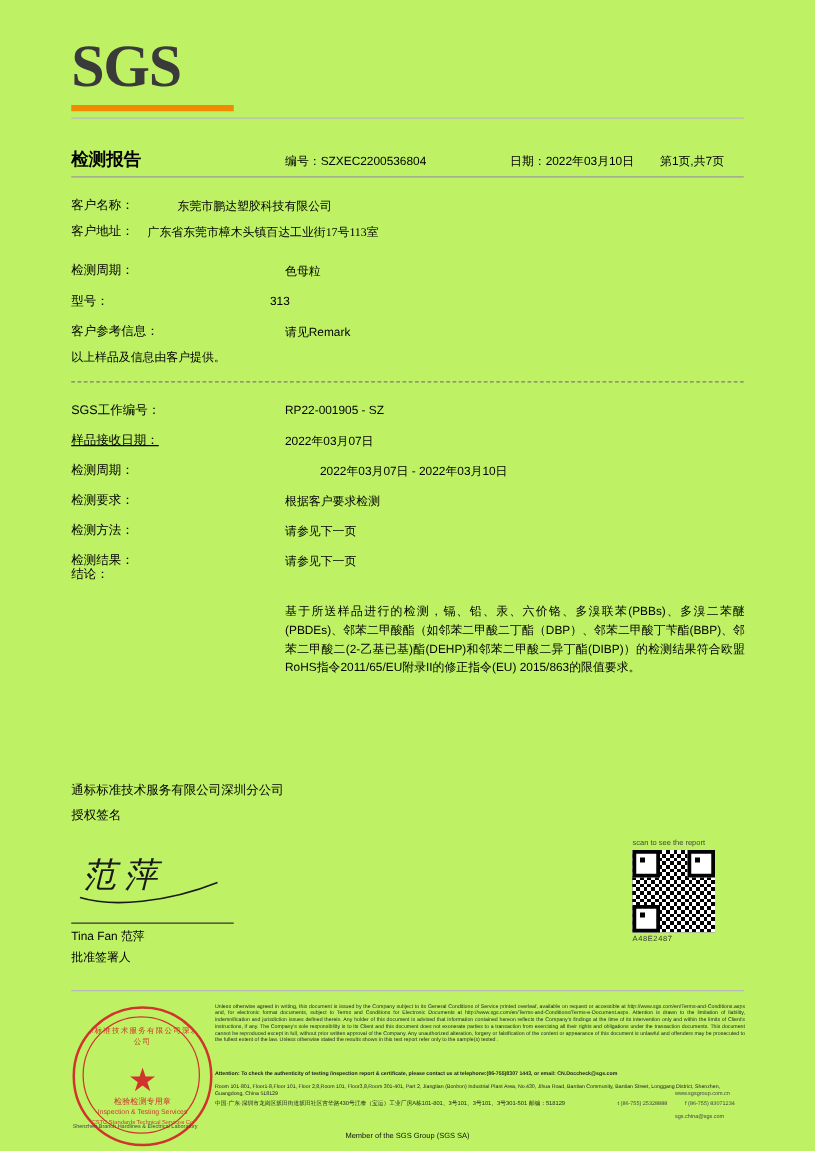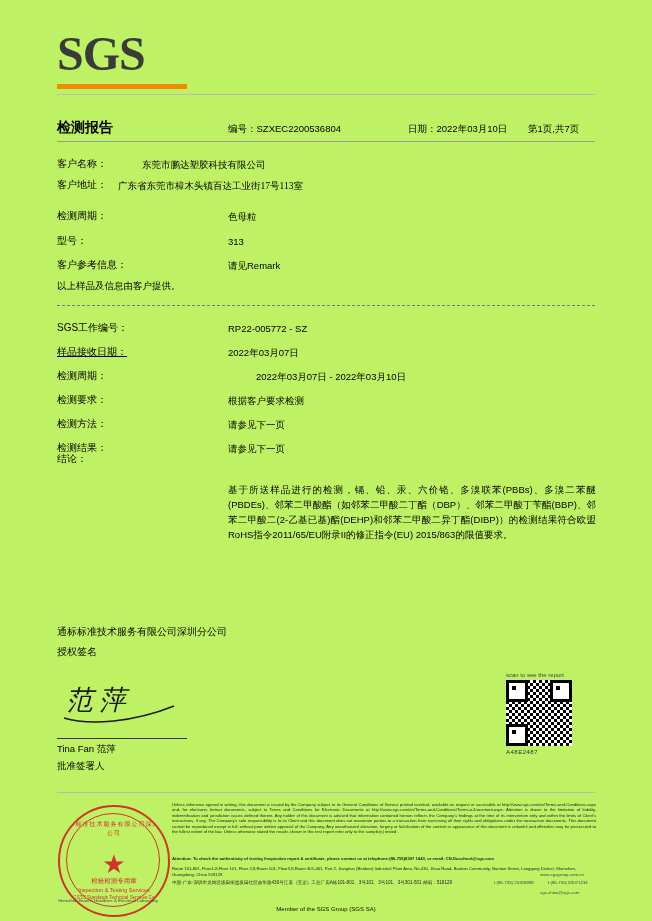--- a/index.html
+++ b/index.html
@@ -366,31 +366,31 @@
     <div class="field-label" style="left:57px; top:157px;">客户名称：</div>
     <div class="field-value" style="left:142px; top:159px;">东莞市鹏达塑胶科技有限公司</div>
 
     <div class="field-label" style="left:57px; top:178px;text-align:right;">客户地址：</div>
     <div class="field-value" style="left:118px; top:180px;font-family:Liberation Serif, serif;">广东省东莞市樟木头镇百达工业街17号113室</div>
 
     <div class="field-label" style="left:57px; top:209px;">检测周期：</div>
     <div class="field-value" style="left:228px; top:211px;">色母粒</div>
 
     <div class="field-label" style="left:57px; top:234px;">型号：</div>
-    <div class="field-value" style="left:228px; top:236px;">313</div>
+    <div class="field-value" style="left:216px; top:236px;">313</div>
 
     <div class="field-label" style="left:57px; top:258px;">客户参考信息：</div>
     <div class="field-value" style="left:228px; top:260px;">请见Remark</div>
 
     <div class="note-line" style="top:280px;">以上样品及信息由客户提供。</div>
 
     <div class="dash-rule" style="top:305px;"></div>
 
     <div class="field-label" style="left:57px; top:321px;">SGS工作编号：</div>
-    <div class="field-value" style="left:228px; top:323px;">RP22-005772 - SZ</div>
+    <div class="field-value" style="left:228px; top:323px;">RP22-001905 - SZ</div>
 
     <div class="field-label" style="left:57px; top:345px;text-decoration:underline;">样品接收日期：</div>
     <div class="field-value" style="left:228px; top:347px;">2022年03月07日</div>
 
     <div class="field-label" style="left:57px; top:369px;">检测周期：</div>
     <div class="field-value" style="left:228px; top:371px;margin-left:28px;">2022年03月07日 - 2022年03月10日</div>
 
     <div class="field-label" style="left:57px; top:393px;">检测要求：</div>
     <div class="field-value" style="left:228px; top:395px;">根据客户要求检测</div>
 

